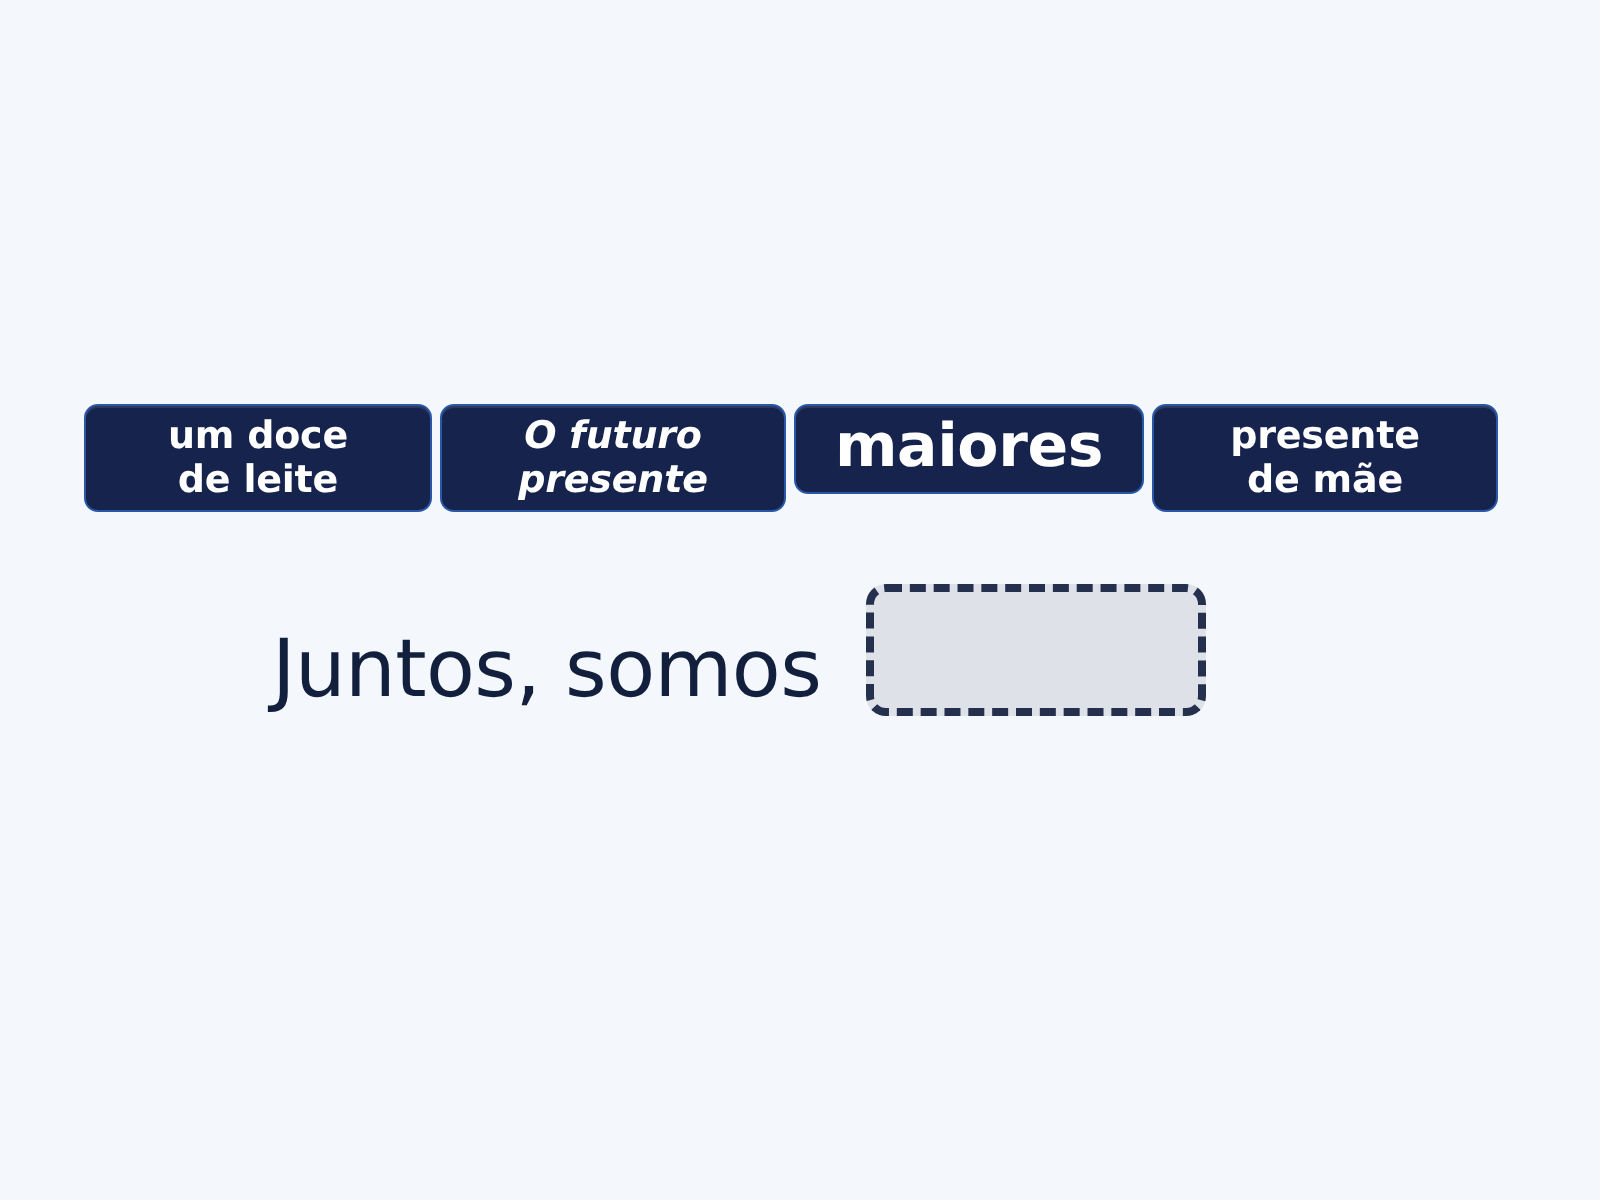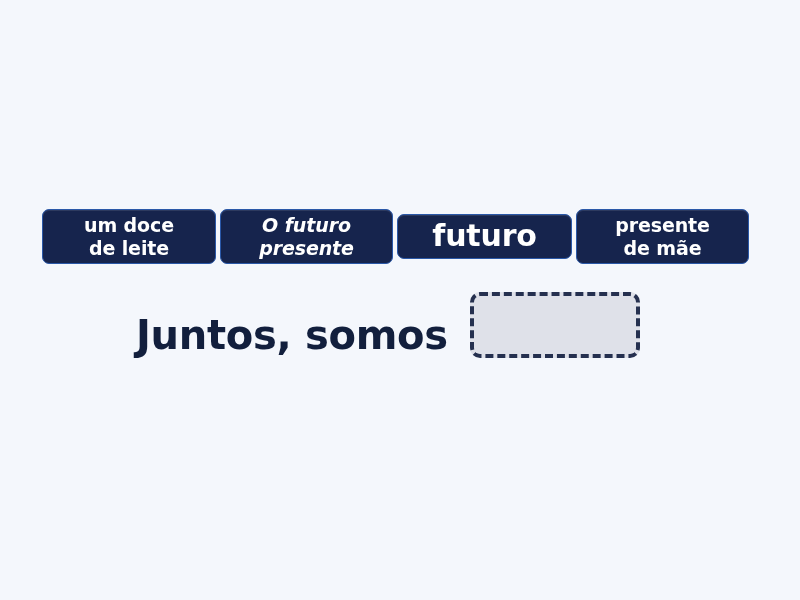--- a/index.html
+++ b/index.html
@@ -23,21 +23,21 @@
 
   
   #tile-tray {
     position: absolute;
     left: 42px;
     top: 202px;
     width: 716px;
     height: 69px;
     display: flex;
     flex-direction: row;
-    align-items: center;
+    align-items: flex-start;
     gap: 4px;
   }
 
   .word-tile {
     background: #16244d;
     border: 1.5px solid #2a58a8;
     border-radius: 7px;
     box-sizing: border-box;
     display: flex;
     align-items: center;
@@ -74,21 +74,21 @@
     height: 74px;
     display: flex;
     flex-direction: row;
     align-items: center;
     gap: 22px;
   }
 
   #sentence-text {
     font-size: 40px;
     color: #121f3d;
-    font-weight: bold;
+    font-weight: normal;
     white-space: nowrap;
     letter-spacing: -0.3px;
     line-height: 1;
     margin-top: 20px;
   }
 
   #drop-zone {
     width: 170px;
     height: 66px;
     box-sizing: border-box;
@@ -108,21 +108,21 @@
       <span class="tile-text">um doce
 de leite</span>
     </div>
 
     <div class="word-tile size-small tile-w2">
       <span class="tile-text">O futuro
 presente</span>
     </div>
 
     <div class="word-tile size-large tile-w3">
-      <span class="tile-text">futuro</span>
+      <span class="tile-text">maiores</span>
     </div>
 
     <div class="word-tile size-small tile-w4">
       <span class="tile-text">presente
 de mãe</span>
     </div>
 
   </div>
 
   <div id="sentence-line">

